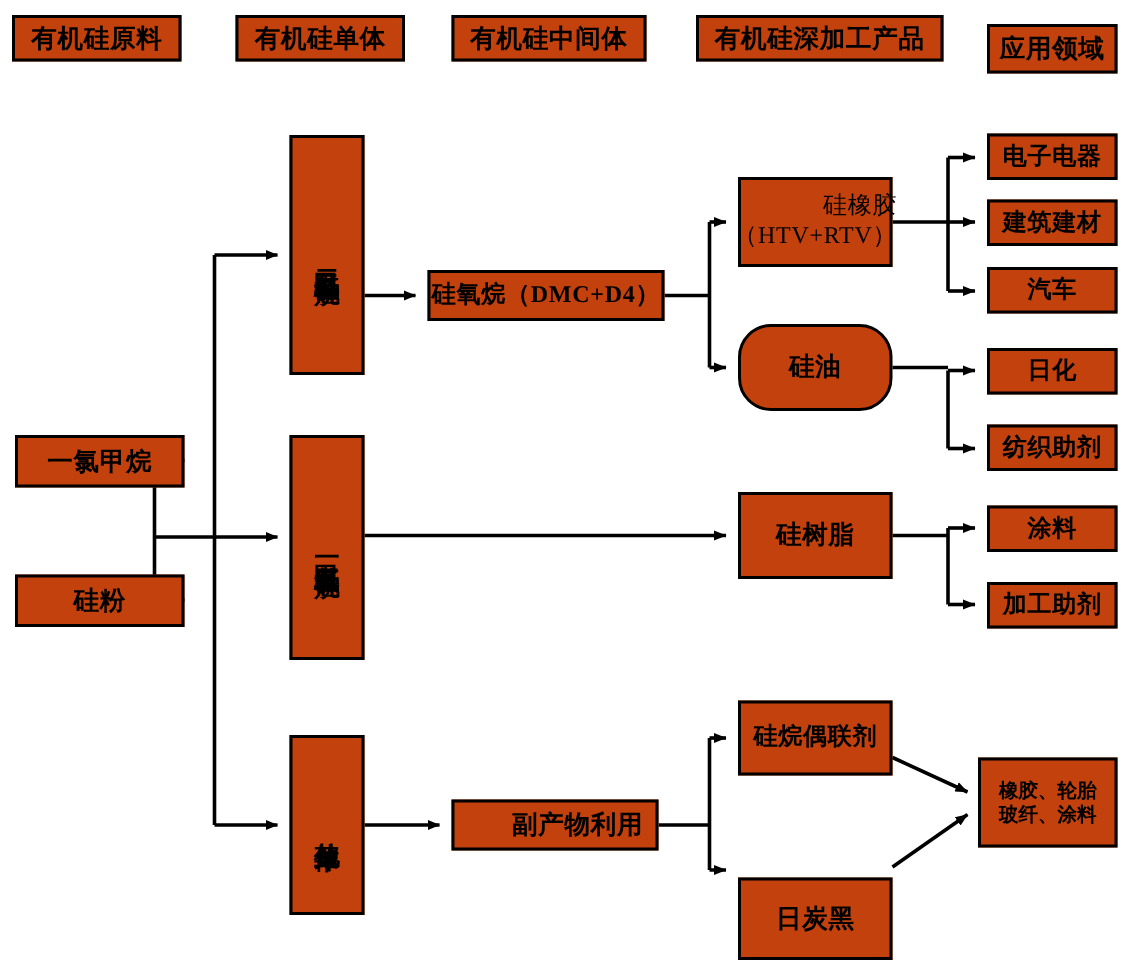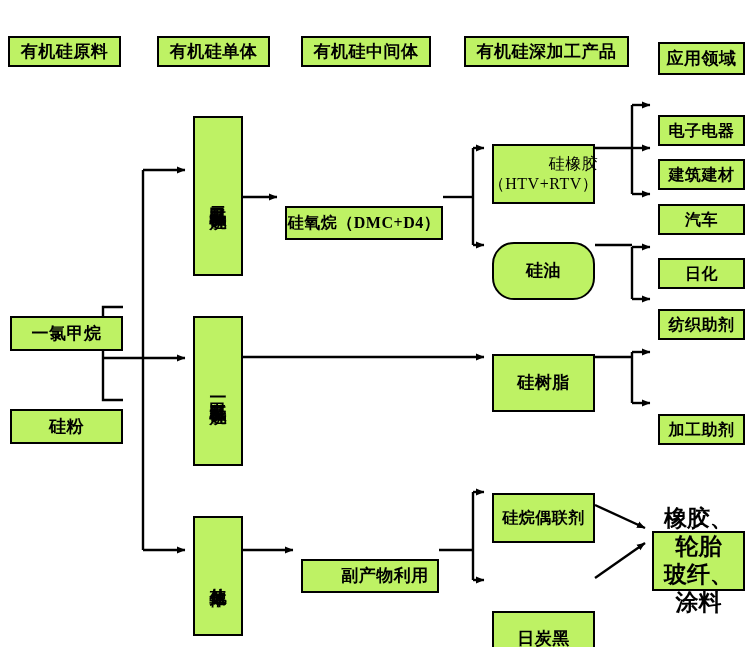--- a/index.html
+++ b/index.html
@@ -20,31 +20,30 @@
     left: 0;
     top: 0;
     width: 751px;
     height: 647px;
     pointer-events: none;
   }
   .node {
     position: absolute;
     box-sizing: border-box;
     border: 2px solid #000000;
-    background: #bef264;
+    background: #c2410c;
     display: flex;
     align-items: center;
     justify-content: center;
     text-align: center;
     color: #000000;
     line-height: 1.12;
     letter-spacing: 0.5px;
     white-space: pre-line;
     z-index: 2;
-    margin-top: 26px;
   }
   .node.hdr {
     font-size: 17px;
     font-weight: 700;
     border-width: 2px;
   }
   .node.mono {
     writing-mode: vertical-rl;
     text-orientation: upright;
     letter-spacing: 1px;
@@ -60,21 +59,21 @@
     font-size: 16px;
     font-weight: 700;
   }
   .node.two {
     font-size: 16px;
     font-weight: 400;
     line-height: 1.25;
     text-align: right;
   }
   .node.final {
-    font-size: 23px;
+    font-size: 13px;
     font-weight: 700;
     line-height: 1.22;
     letter-spacing: 0px;
   }
 </style>
 </head>
 <body>
 
 <div id="root">
 
@@ -154,17 +153,18 @@
   <div class="node std" style="left:492px;top:216px;width:103px;height:58px;border-radius:22px;">硅油</div>
   <div class="node std" style="left:492px;top:328px;width:103px;height:58px;">硅树脂</div>
   <div class="node small" style="left:492px;top:467px;width:103px;height:50px;">硅烷偶联剂</div>
   <div class="node std" style="left:492px;top:585px;width:103px;height:55px;">日炭黑</div>
 
   <div class="node small" style="left:658px;top:89px;width:87px;height:31px;">电子电器</div>
   <div class="node small" style="left:658px;top:133px;width:87px;height:31px;">建筑建材</div>
   <div class="node small" style="left:658px;top:178px;width:87px;height:31px;">汽车</div>
   <div class="node small" style="left:658px;top:232px;width:87px;height:31px;">日化</div>
   <div class="node small" style="left:658px;top:283px;width:87px;height:31px;">纺织助剂</div>
+  <div class="node small" style="left:658px;top:337px;width:87px;height:31px;">涂料</div>
   <div class="node small" style="left:658px;top:388px;width:87px;height:31px;">加工助剂</div>
   <div class="node final" style="left:652px;top:505px;width:93px;height:60px;">橡胶、轮胎
 玻纤、涂料</div>
 
 </div>
 
 </body></html>

